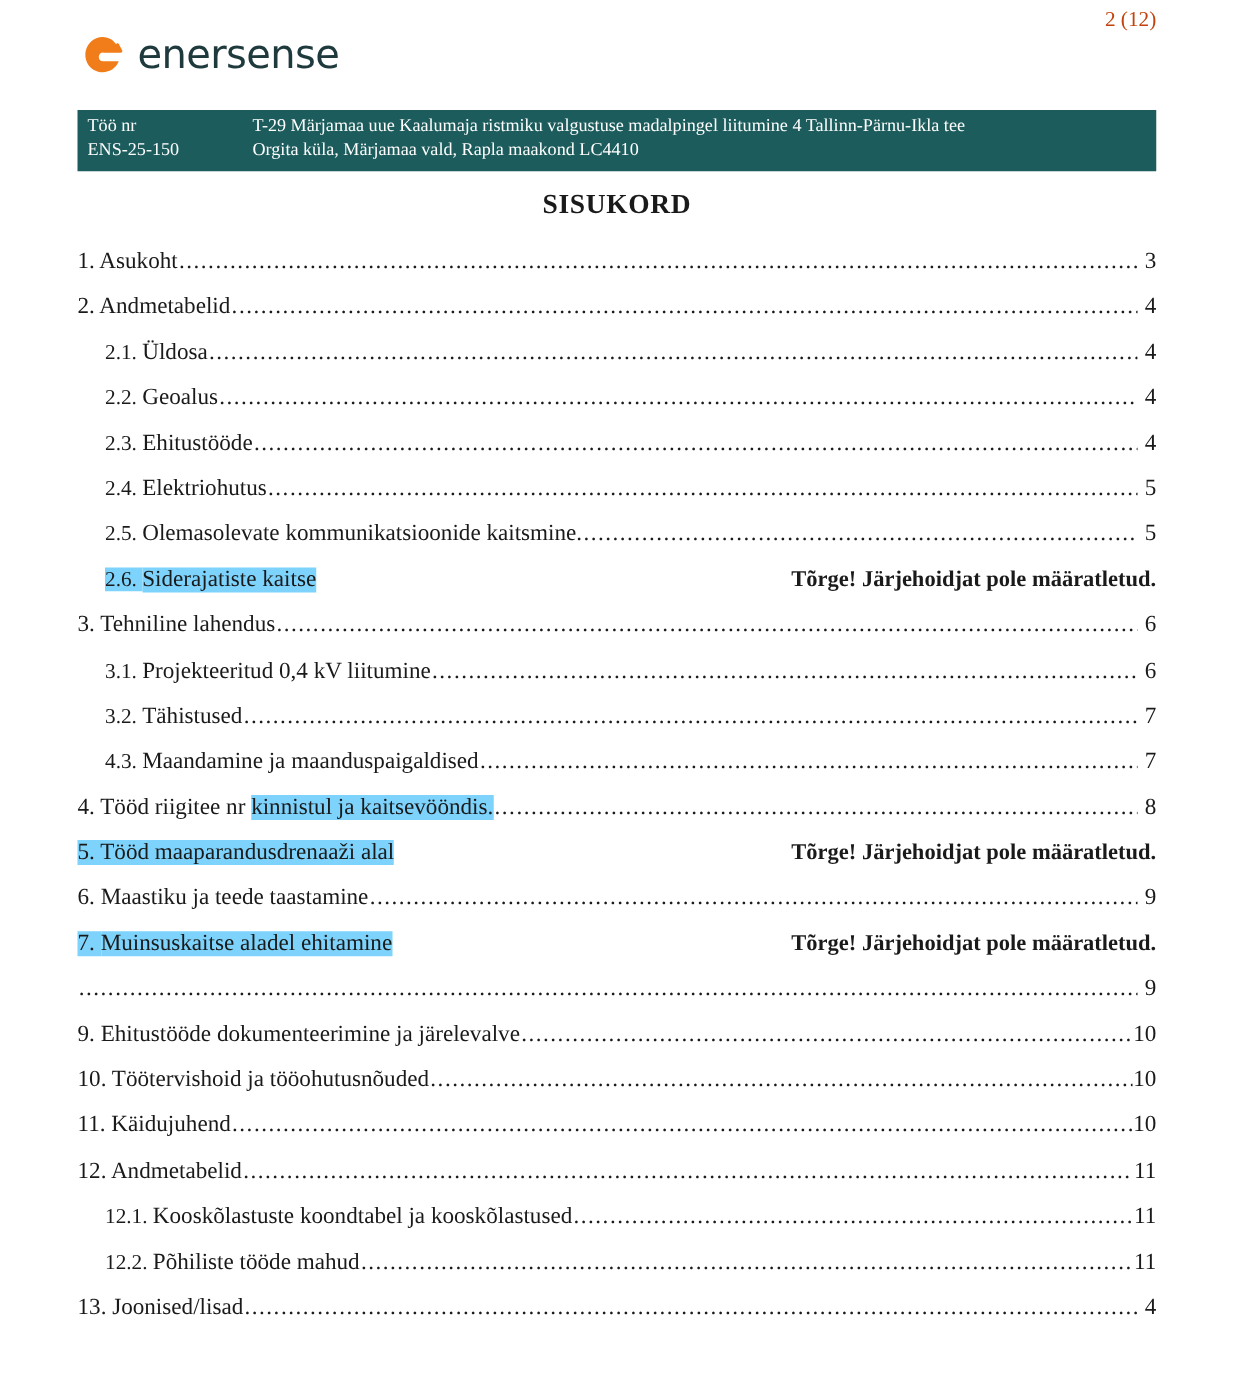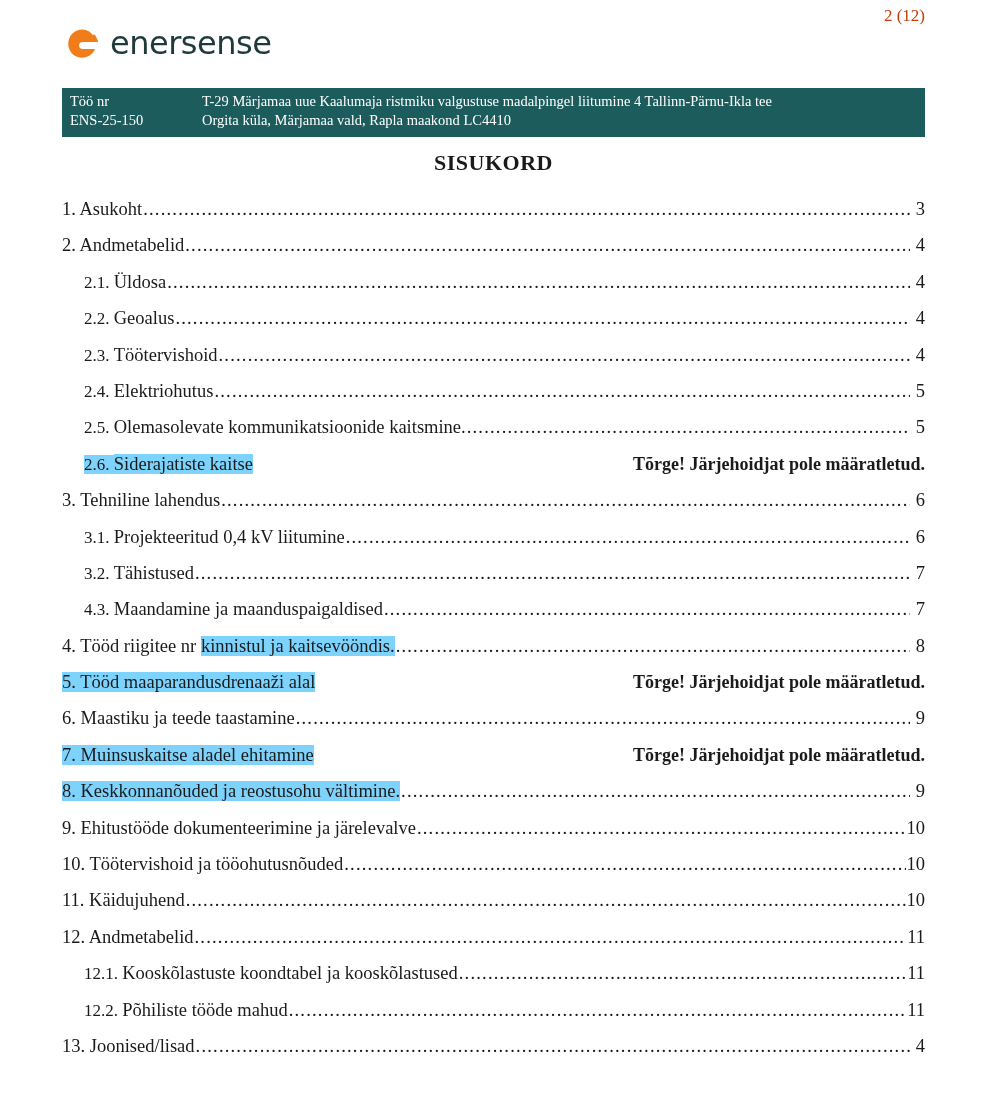--- a/index.html
+++ b/index.html
@@ -192,21 +192,21 @@
         <span class="toc-label"><span class="num-small">2.1. </span><span>Üldosa</span></span>
         <span class="toc-dots">............................................................................................................................................................................................................................</span>
         <span class="toc-page">4</span>
       </div>
       <div class="toc-entry lvl2">
         <span class="toc-label"><span class="num-small">2.2. </span><span>Geoalus</span></span>
         <span class="toc-dots">............................................................................................................................................................................................................................</span>
         <span class="toc-page">4</span>
       </div>
       <div class="toc-entry lvl2">
-        <span class="toc-label"><span class="num-small">2.3. </span><span>Töötervishoid</span></span>
+        <span class="toc-label"><span class="num-small">2.3. </span><span>Ehitustööde</span></span>
         <span class="toc-dots">............................................................................................................................................................................................................................</span>
         <span class="toc-page">4</span>
       </div>
       <div class="toc-entry lvl2">
         <span class="toc-label"><span class="num-small">2.4. </span><span>Elektriohutus</span></span>
         <span class="toc-dots">............................................................................................................................................................................................................................</span>
         <span class="toc-page">5</span>
       </div>
       <div class="toc-entry lvl2">
         <span class="toc-label"><span class="num-small">2.5. </span><span>Olemasolevate kommunikatsioonide kaitsmine.</span></span>
@@ -252,21 +252,20 @@
         <span class="toc-label"><span>6. </span><span>Maastiku ja teede taastamine</span></span>
         <span class="toc-dots">............................................................................................................................................................................................................................</span>
         <span class="toc-page">9</span>
       </div>
       <div class="toc-entry has-error">
         <span class="toc-label"><span class="hl">7. </span><span class="hl">Muinsuskaitse aladel ehitamine</span></span>
         <span class="toc-dots"></span>
         <span class="toc-error">Tõrge! Järjehoidjat pole määratletud.</span>
       </div>
       <div class="toc-entry">
-        <span class="toc-label"><span class="hl">8. </span><span class="hl">Keskkonnanõuded ja reostusohu vältimine.</span></span>
         <span class="toc-dots">............................................................................................................................................................................................................................</span>
         <span class="toc-page">9</span>
       </div>
       <div class="toc-entry">
         <span class="toc-label"><span>9. </span><span>Ehitustööde dokumenteerimine ja järelevalve</span></span>
         <span class="toc-dots">............................................................................................................................................................................................................................</span>
         <span class="toc-page">10</span>
       </div>
       <div class="toc-entry">
         <span class="toc-label"><span>10. </span><span>Töötervishoid ja tööohutusnõuded</span></span>

